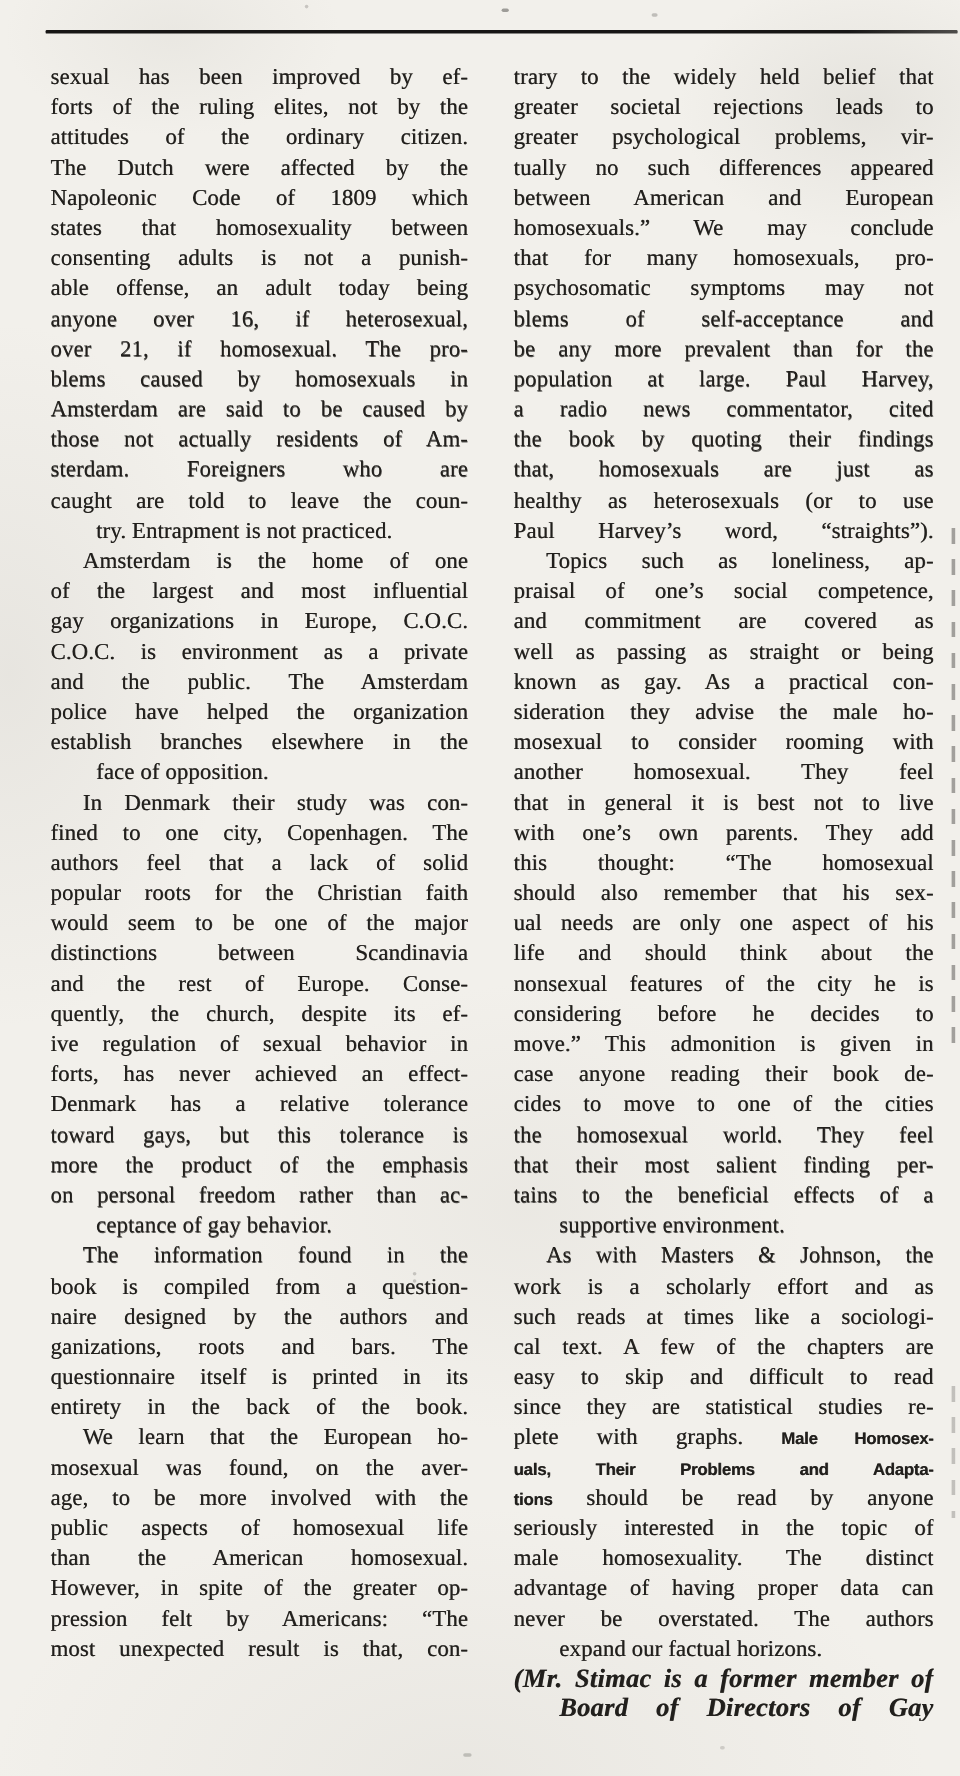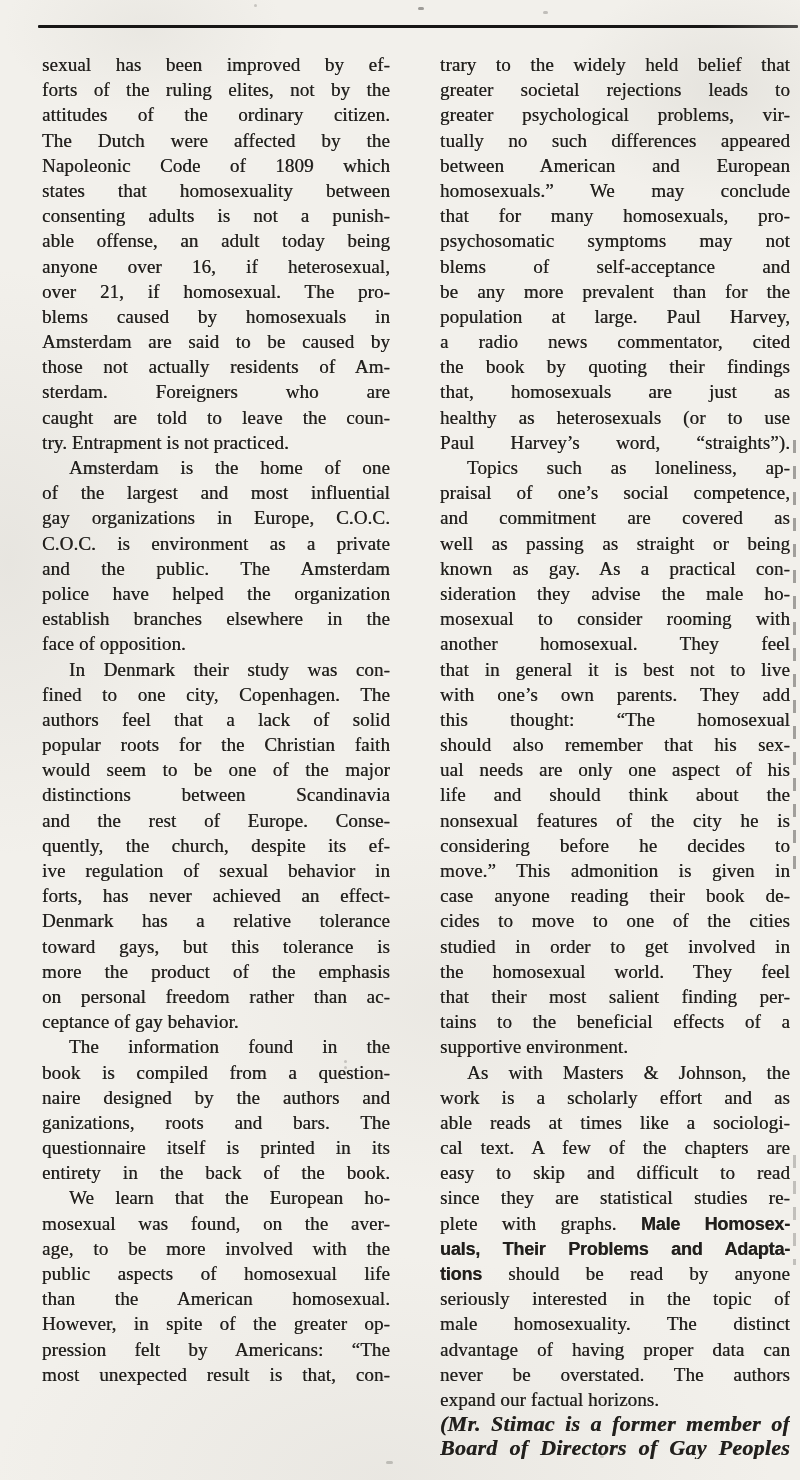--- a/index.html
+++ b/index.html
@@ -31,38 +31,38 @@
 
   .col {
     position: absolute;
     top: 52px;
     font-size: 19px;
     line-height: 25.2px;
     letter-spacing: 0.1px;
     text-shadow: 0.35px 0.2px 0.35px rgba(28,26,23,0.72);
   }
   .col-left  { left: 42px;  width: 348px; }
-  .col-right { left: 440px; width: 350px; }
+  .col-right { left: 428px; width: 350px; }
 
   .para { margin: 0; }
 
   .line {
     height: 25.2px;
     overflow: hidden;
     text-align: justify;
     text-align-last: justify;
     white-space: normal;
   }
-  .line.last { text-align-last: left; }
+  .line.last { text-align-last: left; margin-left: 38px; }
   .line.first-indent { text-indent: 27px; }
 
   .line b {
     font-family: "Liberation Sans", "DejaVu Sans", sans-serif;
     font-weight: 700;
-    font-size: 18px;
+    font-size: 14px;
     letter-spacing: -0.2px;
   }
 
   .para.attribution {
     font-style: italic;
     font-weight: bold;
     font-size: 22px;
     line-height: 23.6px;
     letter-spacing: 0.25px;
   }
@@ -187,30 +187,29 @@
         <div class="line">with one’s own parents. They add</div>
         <div class="line">this thought: “The homosexual</div>
         <div class="line">should also remember that his sex-</div>
         <div class="line">ual needs are only one aspect of his</div>
         <div class="line">life and should think about the</div>
         <div class="line">nonsexual features of the city he is</div>
         <div class="line">considering before he decides to</div>
         <div class="line">move.” This admonition is given in</div>
         <div class="line">case anyone reading their book de-</div>
         <div class="line">cides to move to one of the cities</div>
-        <div class="line">studied in order to get involved in</div>
         <div class="line">the homosexual world. They feel</div>
         <div class="line">that their most salient finding per-</div>
         <div class="line">tains to the beneficial effects of a</div>
         <div class="line last">supportive environment.</div>
       </div>
       <div class="para">
         <div class="line first-indent">As with Masters &amp; Johnson, the</div>
         <div class="line">work is a scholarly effort and as</div>
-        <div class="line">able reads at times like a sociologi-</div>
+        <div class="line">such reads at times like a sociologi-</div>
         <div class="line">cal text. A few of the chapters are</div>
         <div class="line">easy to skip and difficult to read</div>
         <div class="line">since they are statistical studies re-</div>
         <div class="line">plete with graphs. <b>Male Homosex-</b></div>
         <div class="line"><b>uals, Their Problems and Adapta-</b></div>
         <div class="line"><b>tions</b> should be read by anyone</div>
         <div class="line">seriously interested in the topic of</div>
         <div class="line">male homosexuality. The distinct</div>
         <div class="line">advantage of having proper data can</div>
         <div class="line">never be overstated. The authors</div>

